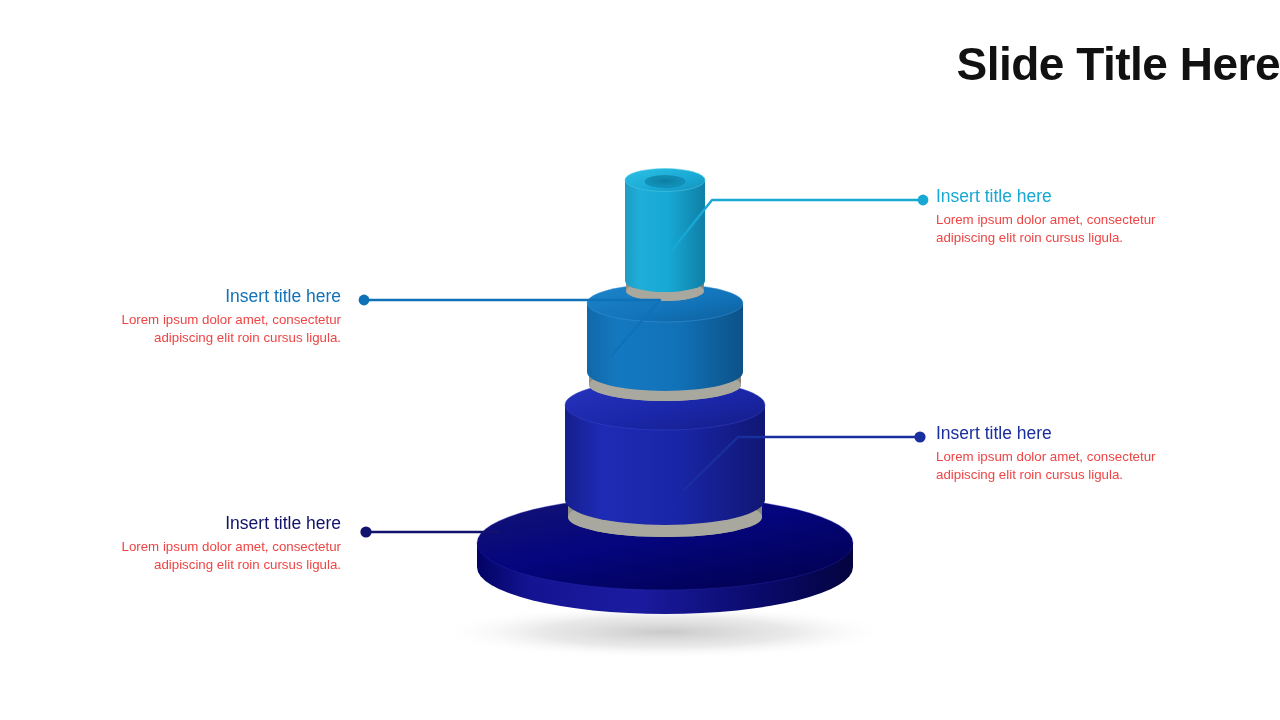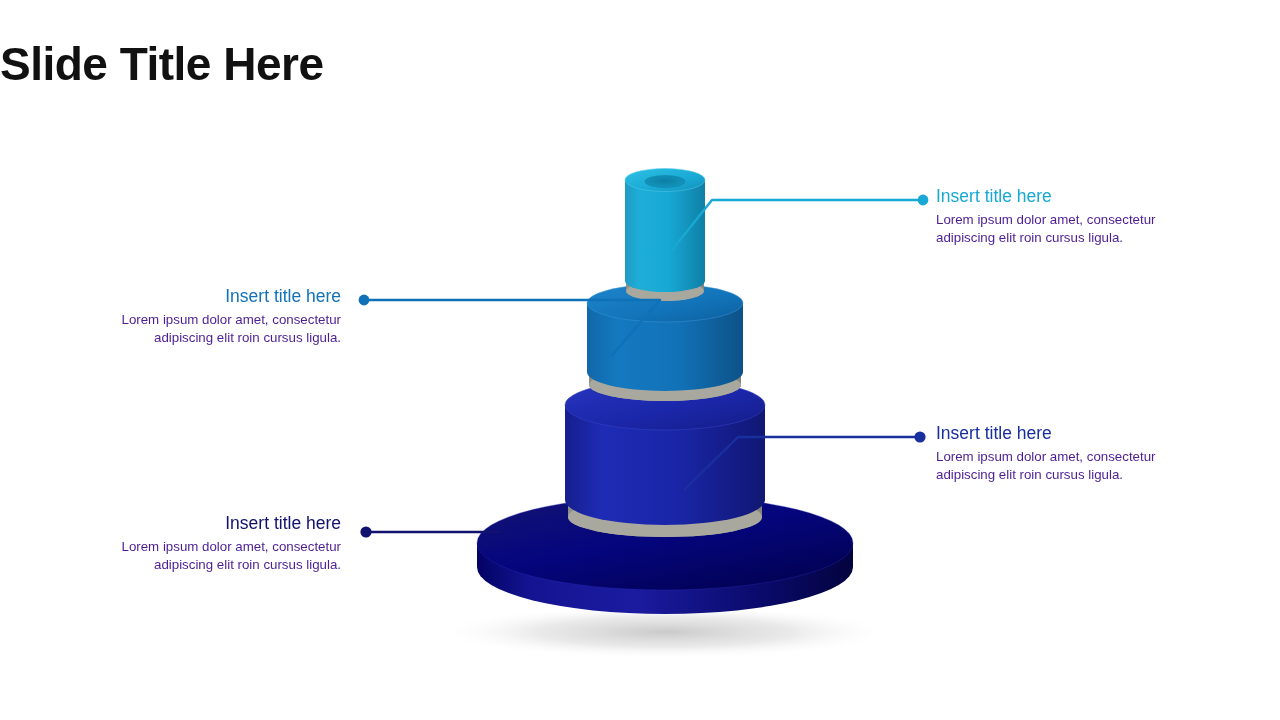--- a/index.html
+++ b/index.html
@@ -20,21 +20,21 @@
     inset: 0;
     background: #ffffff;
   }
 
   
   .slide-title {
     position: absolute;
     top: 38px;
     left: 0;
     width: 1280px;
-    text-align: left;
+    text-align: right;
     font-size: 46px;
     font-weight: bold;
     letter-spacing: -0.5px;
     color: #111111;
     line-height: 1.15;
   }
 
   
   #graphic {
     position: absolute;
@@ -51,21 +51,21 @@
     width: 230px;
   }
   .callout .c-title {
     font-size: 17.5px;
     font-weight: normal;
     line-height: 1.25;
     margin-bottom: 3px;
   }
   .callout .c-body {
     font-size: 13.3px;
-    color: #4c1d95;
+    color: #ef4444;
     line-height: 1.33;
   }
   .callout.right  { text-align: left; }
   .callout.left   { text-align: right; }
 
   .cb-1 { left: 936px; top: 186px; }
   .cb-2 { left: 111px; top: 286px; }
   .cb-3 { left: 936px; top: 423px; }
   .cb-4 { left: 111px; top: 513px; }
 </style>

